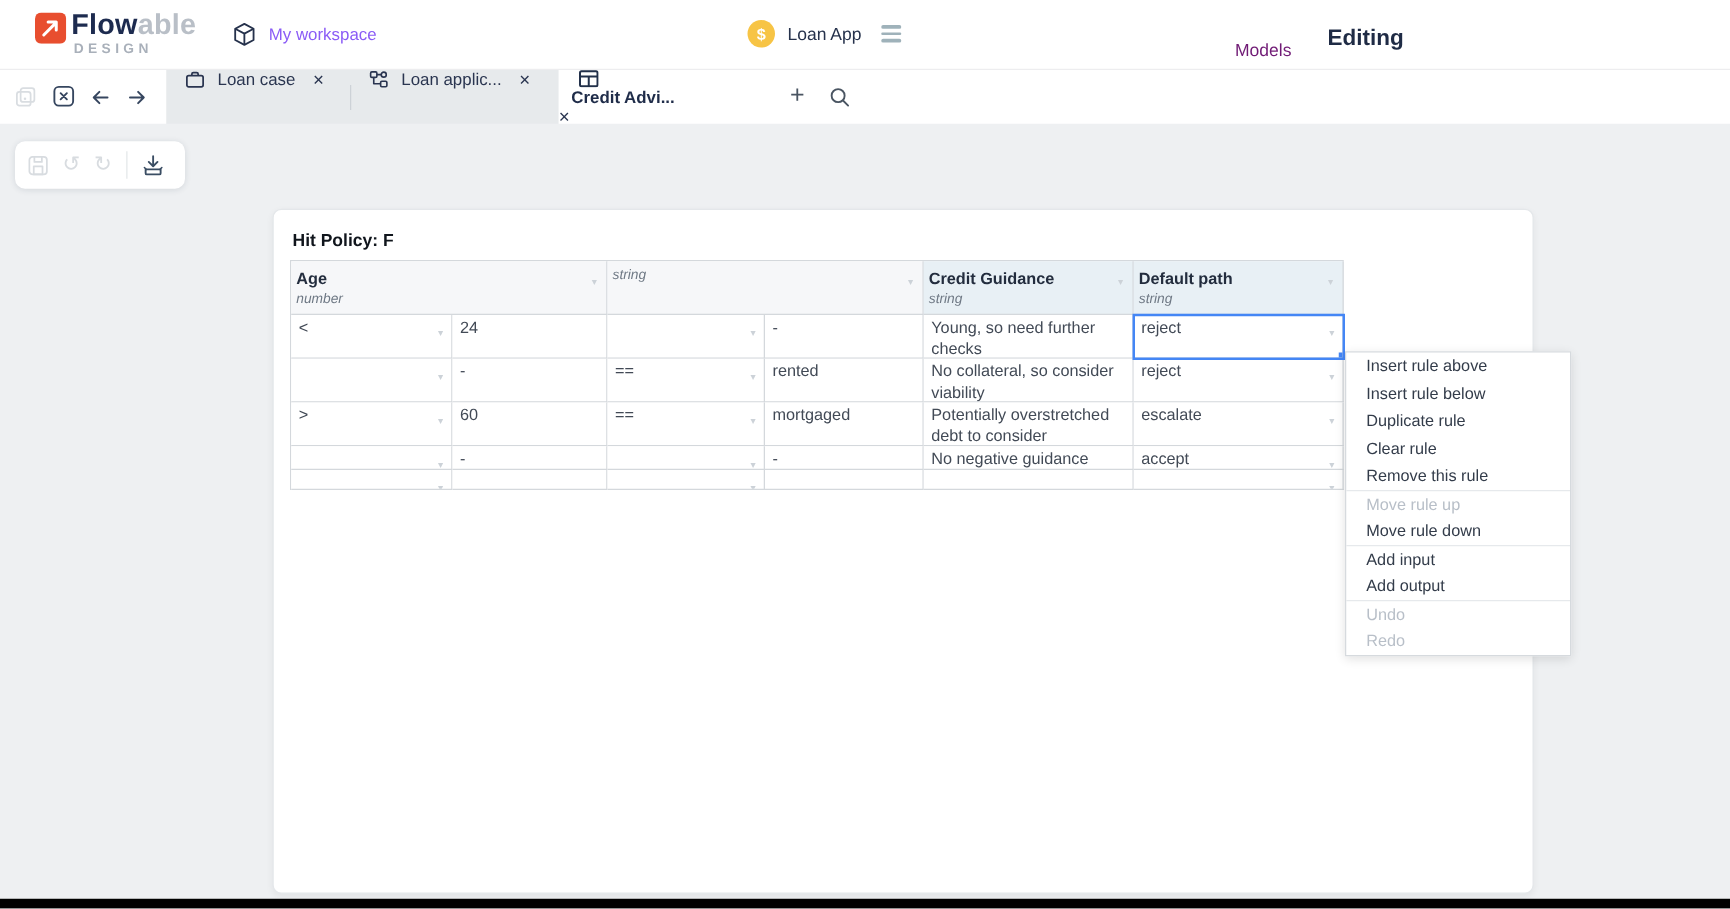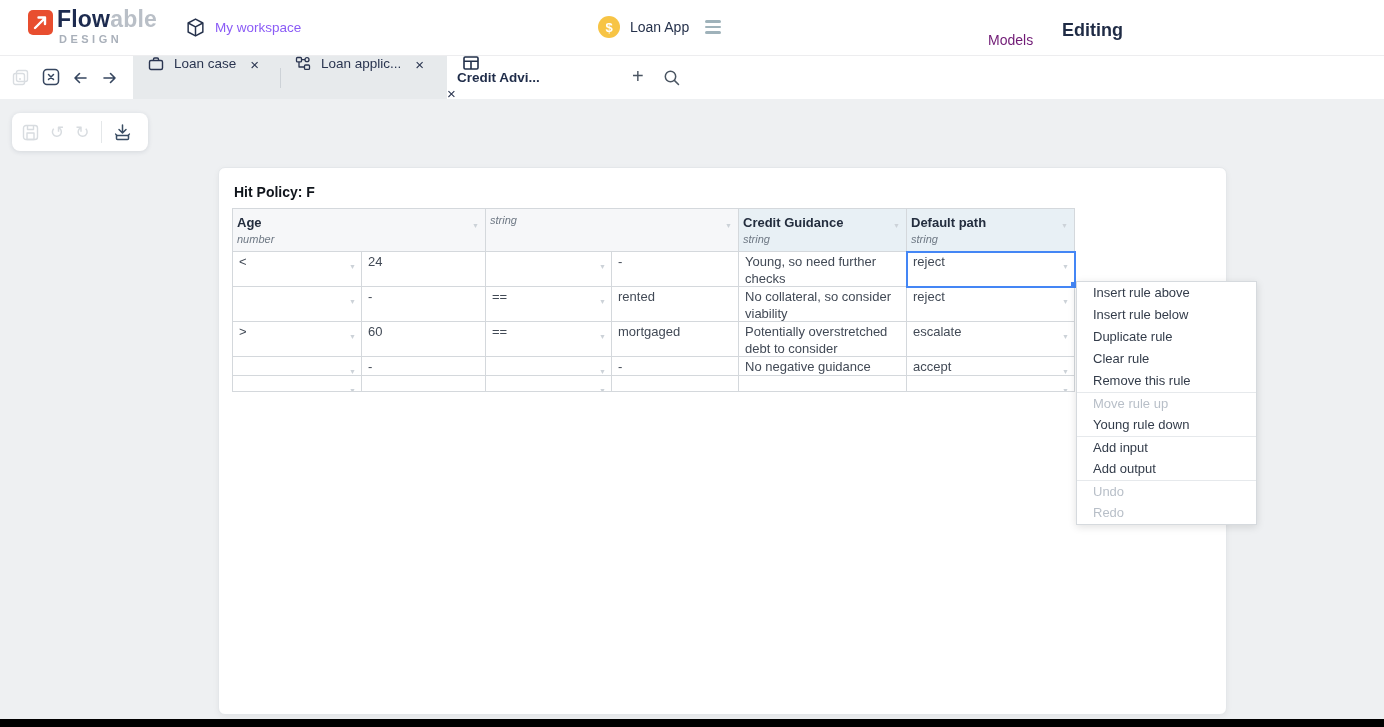--- a/index.html
+++ b/index.html
@@ -277,21 +277,21 @@
       </div>
     </div>
 
     <div class="ctx-menu">
       <div class="ctx-item">Insert rule above</div>
       <div class="ctx-item">Insert rule below</div>
       <div class="ctx-item">Duplicate rule</div>
       <div class="ctx-item">Clear rule</div>
       <div class="ctx-item">Remove this rule</div>
       <div class="ctx-item disabled sep">Move rule up</div>
-      <div class="ctx-item">Young rule down</div>
+      <div class="ctx-item">Move rule down</div>
       <div class="ctx-item sep">Add input</div>
       <div class="ctx-item">Add output</div>
       <div class="ctx-item disabled sep">Undo</div>
       <div class="ctx-item disabled">Redo</div>
     </div>
 
   </div>
 
   <div class="bottom-bar"></div>
 </div>

